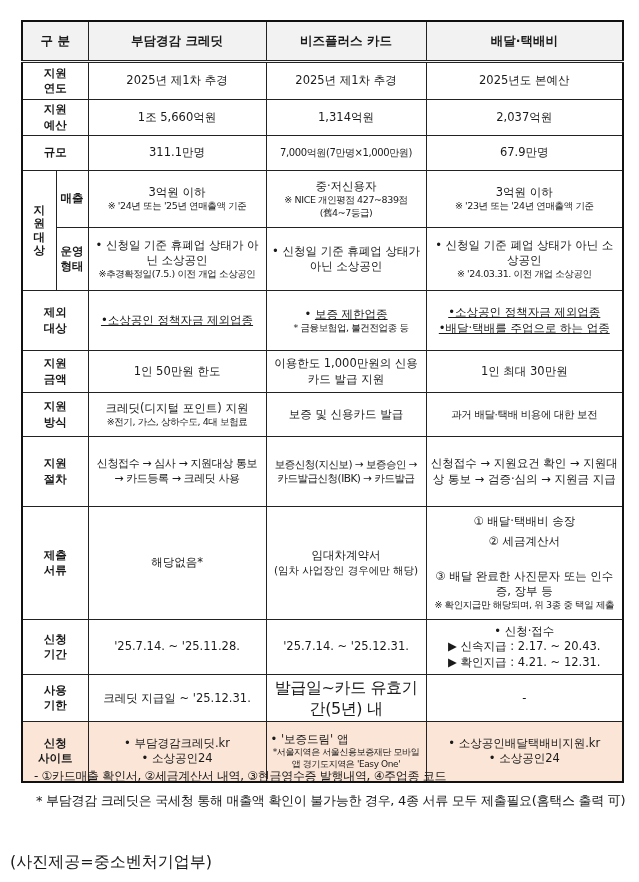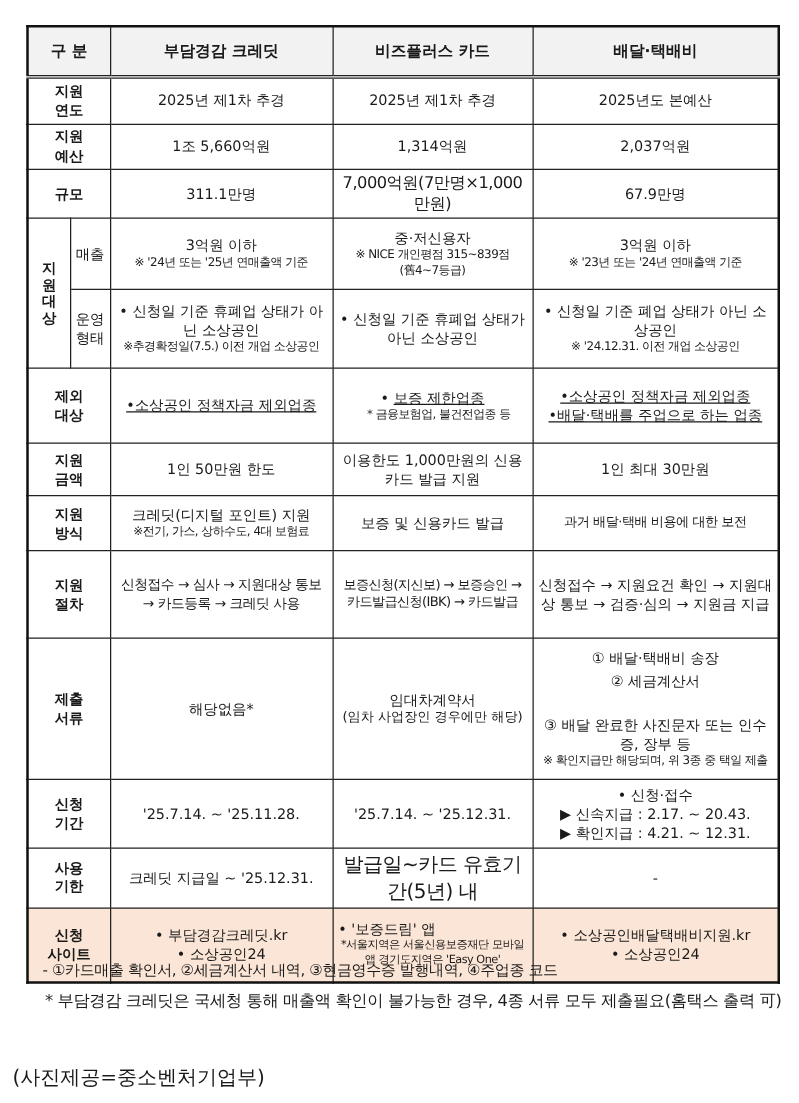--- a/index.html
+++ b/index.html
@@ -5,21 +5,21 @@
   html, body { margin:0; padding:0; background:#ffffff; }
   body { width:639px; height:882px; position:relative; overflow:hidden;
          font-family:"DejaVu Sans","Liberation Sans",sans-serif; color:#1a1a1a; }
   table.main { position:absolute; left:21px; top:20px; width:601px; border-collapse:collapse;
                border:2px solid #111; table-layout:fixed; }
   table.main td, table.main th { border:1px solid #222; text-align:center; vertical-align:middle;
                font-size:11.5px; line-height:1.32; padding:2px 4px; }
   table.main th { background:#f2f2f2; font-weight:bold; font-size:12.5px; height:34px;margin-top:40px; }
   tr.head-row th { border-bottom:3px double #222; }
   td.label { font-weight:bold; font-size:13px; line-height:1.25; }
-  td.sublabel { font-weight:normal; font-size:11px; line-height:1.25; }
+  td.sublabel { font-weight:bold; font-size:11px; line-height:1.25; }
   td.left { text-align:left; }
   .note { font-size:9.5px; letter-spacing:-0.4px; }
   .u { text-decoration:underline; }
   tr.site td { background:#fbe5d6; }
   .indent { padding-left:10px; display:block; }
   .foot { position:absolute; left:36px; font-size:13px; letter-spacing:-0.3px; }
   .credit { position:absolute; left:10px; top:852px; font-size:16px; }
 </style>
 </head>
 <body>
@@ -49,54 +49,54 @@
   <tr style="height:36px">
     <td colspan="2" class="label" style="white-space:pre-line">지원
 예산</td>
     <td>1조 5,660억원</td>
     <td>1,314억원</td>
     <td>2,037억원</td>
   </tr>
   <tr style="height:35px">
     <td colspan="2" class="label">규모</td>
     <td>311.1만명</td>
-    <td style="font-size:13px;letter-spacing:-0.4px">7,000억원(7만명×1,000만원)</td>
+    <td style="font-size:10px;letter-spacing:-0.4px">7,000억원(7만명×1,000만원)</td>
     <td>67.9만명</td>
   </tr>
   <tr style="height:57px">
     <td rowspan="2" class="label" style="white-space:pre-line;line-height:1.15">지
 원
 대
 상</td>
     <td class="sublabel">매출</td>
     <td>
       <div>3억원 이하</div>
       <div class="note">※ '24년 또는 '25년 연매출액 기준</div>
     </td>
     <td>
       <div>중·저신용자</div>
-      <div class="note">※ NICE 개인평점 315~839점</div>
+      <div class="note">※ NICE 개인평점 427~839점</div>
       <div class="note">(舊4~7등급)</div>
     </td>
     <td>
       <div>3억원 이하</div>
       <div class="note">※ '23년 또는 '24년 연매출액 기준</div>
     </td>
   </tr>
   <tr style="height:63px">
     <td class="sublabel" style="white-space:pre-line">운영
 형태</td>
     <td class="left">
       <div>• 신청일 기준 휴폐업 상태가 아닌 소상공인</div>
       <div class="note">※추경확정일(7.5.) 이전 개업 소상공인</div>
     </td>
     <td class="left">• 신청일 기준 휴폐업 상태가 아닌 소상공인</td>
     <td class="left">
       <div>• 신청일 기준 폐업 상태가 아닌 소상공인</div>
-      <div class="note">※ '24.12.31. 이전 개업 소상공인</div>
+      <div class="note">※ '24.03.31. 이전 개업 소상공인</div>
     </td>
   </tr>
   <tr style="height:60px">
     <td colspan="2" class="label" style="white-space:pre-line">제외
 대상</td>
     <td><span class="u">•소상공인 정책자금 제외업종</span></td>
     <td class="left">
       <div>• <span class="u">보증 제한업종</span></div>
       <div class="note indent">* 금융보험업, 불건전업종 등</div>
     </td>

